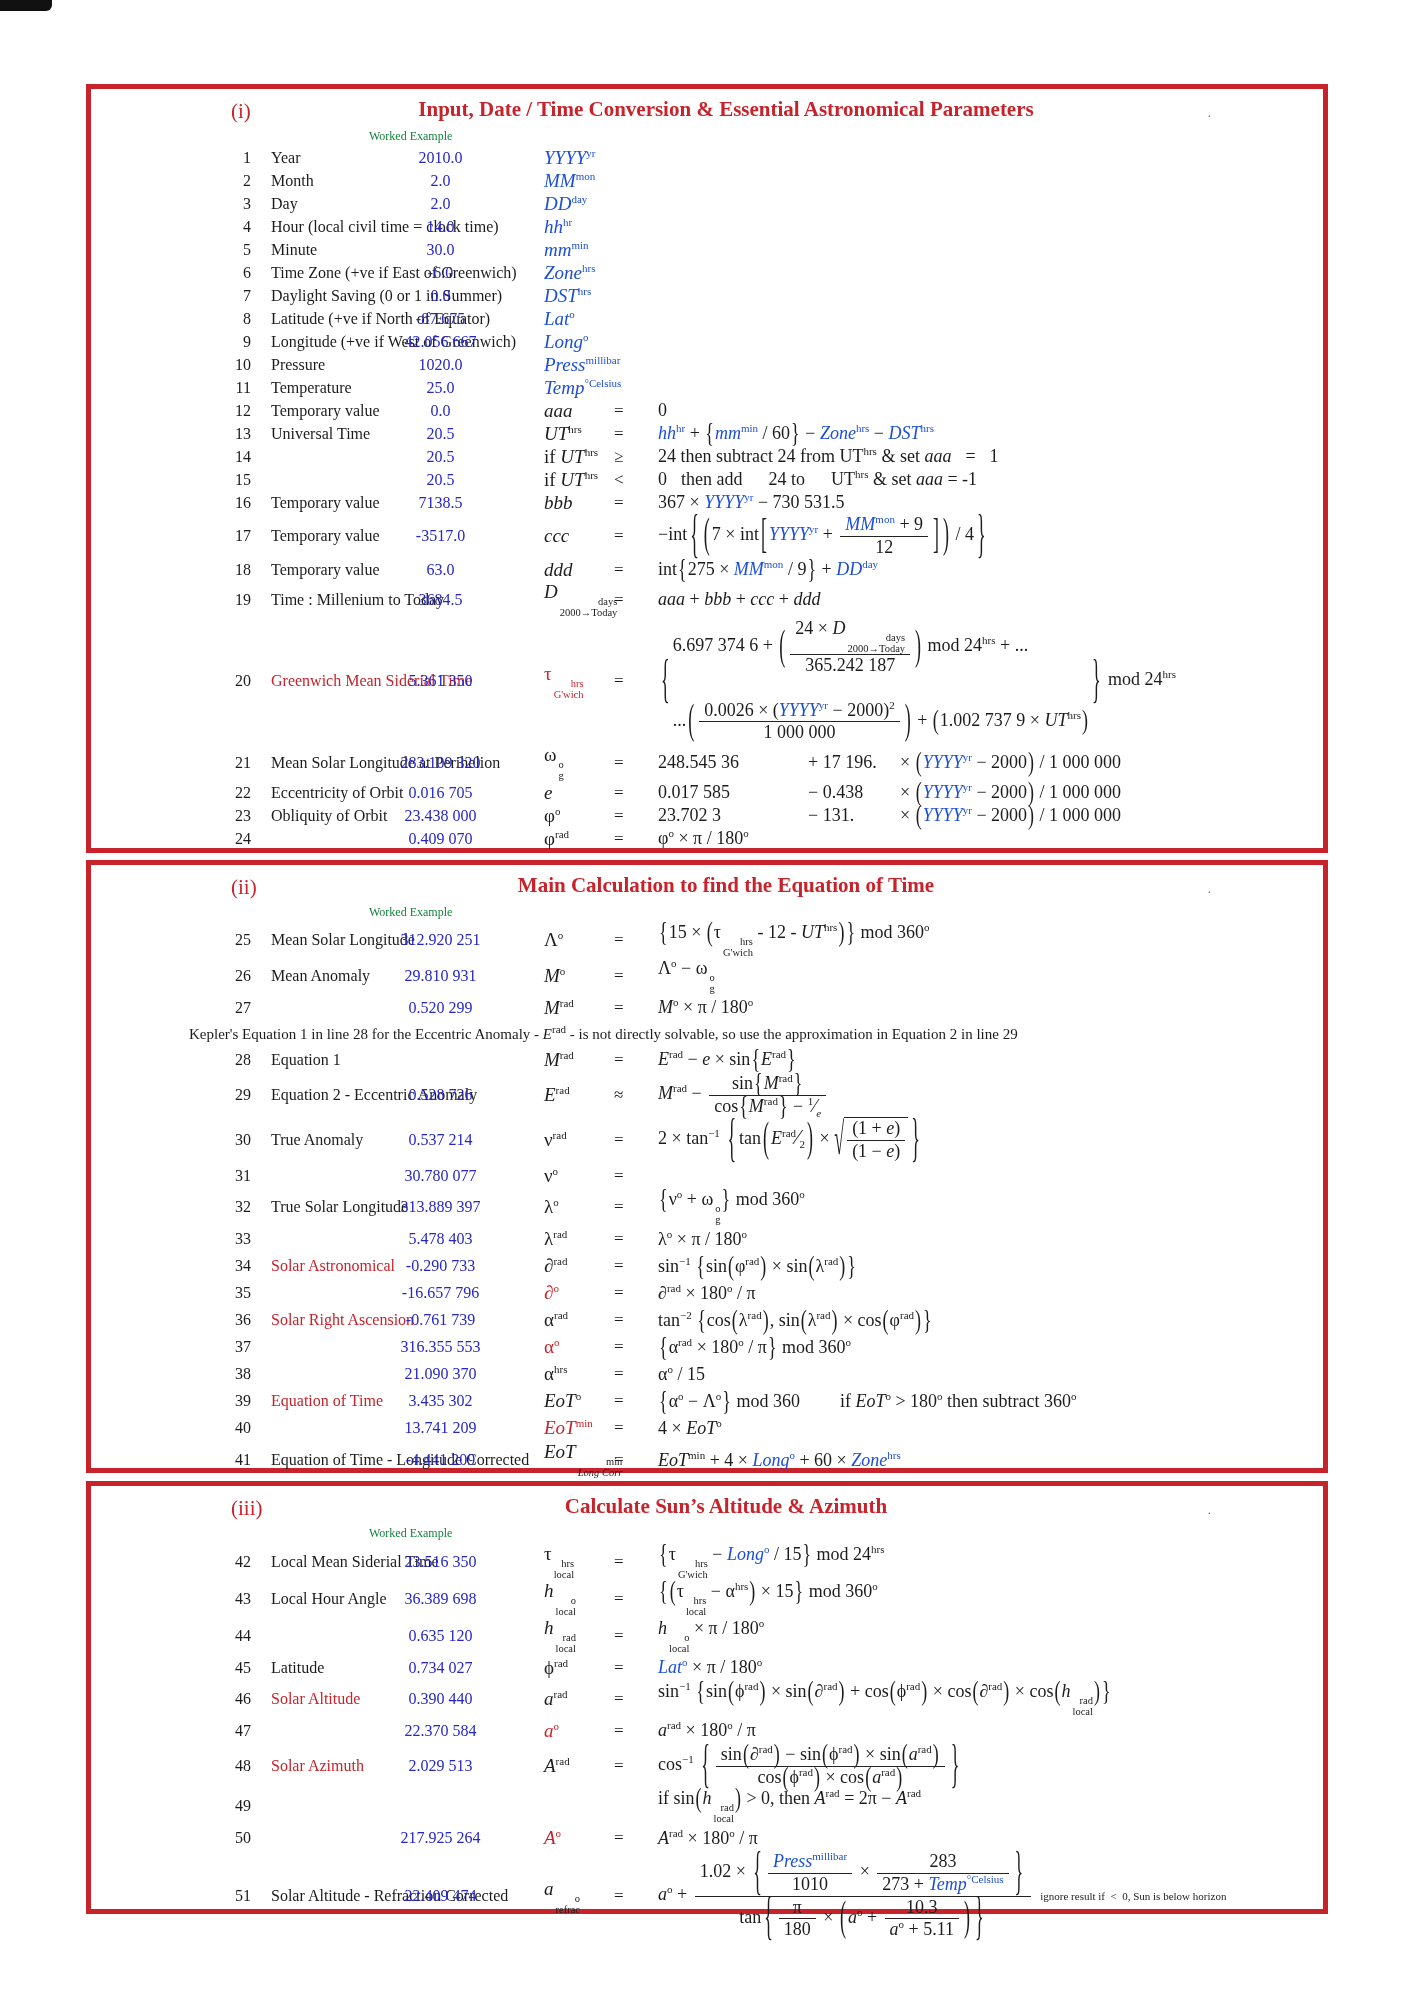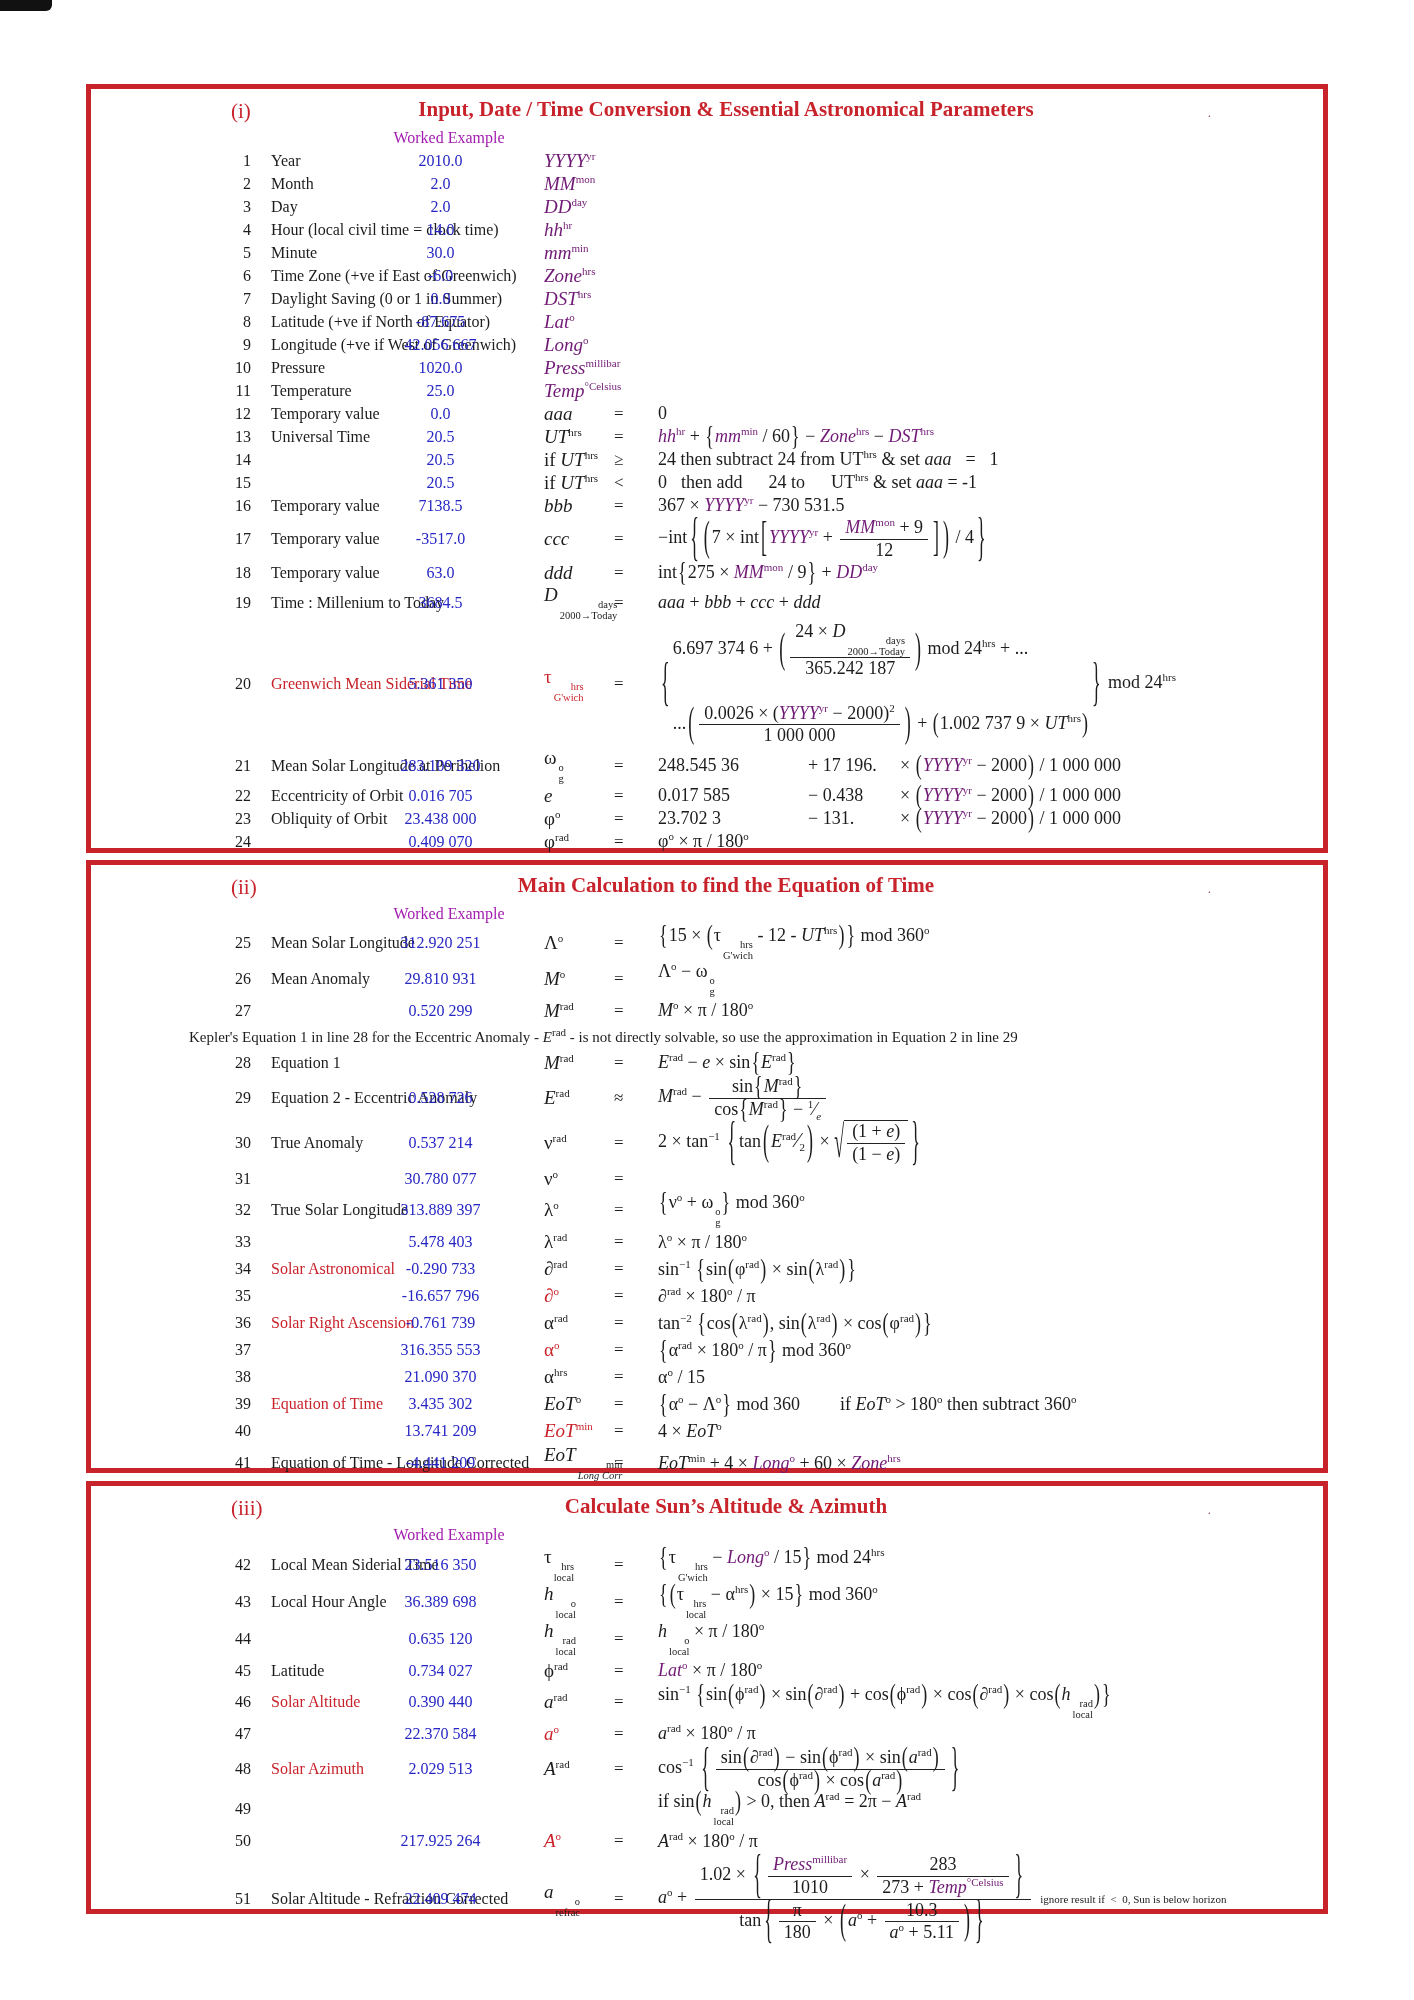--- a/index.html
+++ b/index.html
@@ -7,34 +7,34 @@
   body{width:1414px;height:2000px;position:relative;font-family:"Liberation Serif",serif;color:#1c1c1c;overflow:hidden}
   .smudge{position:absolute;left:0;top:0;width:52px;height:11px;background:#111;border-radius:0 0 6px 0}
   .box{position:absolute;left:86px;width:1242px;border:5px solid #c8232b;background:#fff}
   #box1{top:84px;height:769px}
   #box2{top:860px;height:613px}
   #box3{top:1481px;height:433px}
   .sechead{position:relative;margin-top:8px;height:28px}
   .numeral{position:absolute;left:140px;top:2px;color:#c8232b;font-size:21px}
   .title{text-align:center;padding-left:38px;color:#c8232b;font-size:21px;font-weight:600}
   .dot{position:absolute;right:112px;top:8px;color:#9b4b4b;font-size:13px}
-  .we{color:#a21caf;font-size:16px;margin:4px 0 2px 278px;width:160px;text-align:center}
+  .we{color:#15803d;font-size:12px;margin:4px 0 2px 278px;width:160px;text-align:left}
   .rows{padding-left:108px;padding-right:10px}
   .row{display:flex;align-items:center;min-height:23px}
   #box2 .row,#box3 .row{min-height:27px}
   .c{flex:none}
   .n{width:52px;text-align:right;font-size:16px}
   .l{width:120px;white-space:nowrap;overflow:visible;font-size:16px;padding-left:20px}
   .v{width:139px;text-align:center;color:#2626c4;font-size:16px;white-space:nowrap}
   .s{width:92px;padding-left:34px;font-size:19px;white-space:nowrap}
   .e{width:40px;font-size:17px;padding-left:12px}
   .f{flex:1;padding-left:16px;font-size:18px;white-space:nowrap;line-height:1.15}
   sup{font-size:11px;line-height:0}
   sub{font-size:11px;line-height:0}
-  .g{color:#701a75}
+  .g{color:#1d4ed8}
   .red,.r{color:#c8232b}
   .ss{display:inline-flex;flex-direction:column;font-size:10.5px;line-height:1.05;vertical-align:-7px;margin-left:2px;text-align:right}
   .fr{display:inline-flex;flex-direction:column;vertical-align:middle;text-align:center;margin:0 3px;line-height:1.2}
   .fr>.nu{border-bottom:1.4px solid #222;padding:0 5px;display:block}
   .fr>.de{padding:0 5px;display:block}
   .d1{display:inline-block;transform:scaleY(1.55);margin:0 1px;font-weight:400}
   .d2{display:inline-block;transform:scaleY(2.3);margin:0 2px;font-weight:300}
   .d3{display:inline-block;transform:scaleY(2.9);margin:0 3px;font-weight:300}
   .stk{display:inline-flex;flex-direction:column;gap:23px;vertical-align:middle;text-align:left}
   .sqrt{display:inline-flex;align-items:center;vertical-align:middle}

